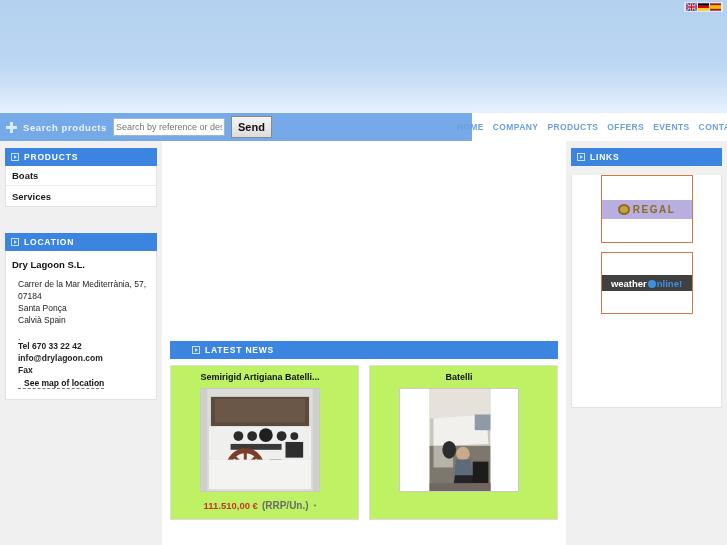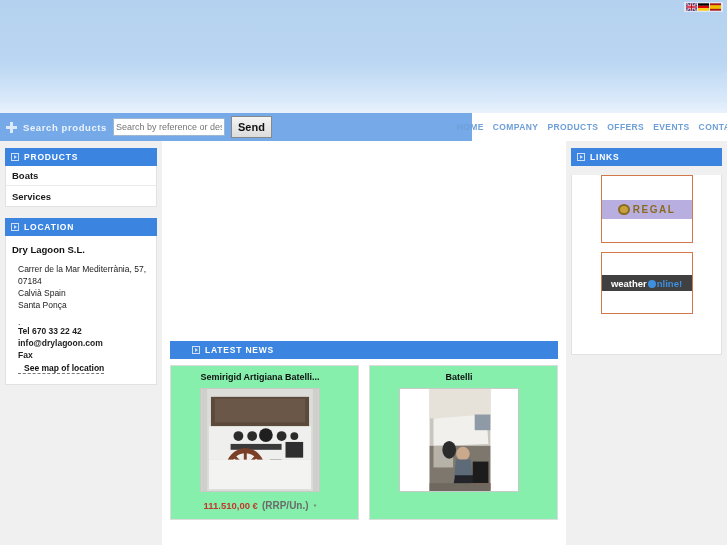--- a/index.html
+++ b/index.html
@@ -127,21 +127,21 @@
   
   .news-head {
     position: absolute; left: 170px; top: 341px; width: 388px; height: 18px;
     background: #3b85e0; display: flex; align-items: center; gap: 5px; padding-left: 22px;
   }
   .news-grid {
     position: absolute; left: 170px; top: 365px; width: 388px;
     display: flex; gap: 10px;
   }
   .news-card {
-    width: 189px; background: #86efac; border: 1px solid #dcdcdc; padding: 6px 14px 8px 5px;
+    width: 189px; background: #bef264; border: 1px solid #dcdcdc; padding: 6px 14px 8px 5px;
     text-align: center;
   }
   .news-title {
     font-size: 9px; font-weight: bold; color: #111; margin-bottom: 6px;
     white-space: nowrap; overflow: hidden; text-overflow: ellipsis;
   }
   .news-thumb { border: 1px solid #c9c9c9; margin: 0 auto; background: #fff; }
   .news-price {
     margin-top: 6px; font-size: 9.5px; font-weight: bold; color: #c0392b;
   }
@@ -228,31 +228,31 @@
       <div class="panel-head">
         <span class="box-icon"></span>
         <span class="panel-title">PRODUCTS</span>
       </div>
       <div class="panel-body">
         <div class="menu-row">Boats</div>
         <div class="menu-row">Services</div>
       </div>
     </div>
 
-    <div class="panel" style="margin-top:11px;border-radius:14px;">
+    <div class="panel" style="margin-top:26px;border-radius:14px;">
       <div class="panel-head">
         <span class="box-icon"></span>
         <span class="panel-title">LOCATION</span>
       </div>
       <div class="panel-body">
         <div class="addr">
           <div class="addr-company">Dry Lagoon S.L.</div>
           <div class="addr-line">Carrer de la Mar Mediterrània, 57, 07184</div>
+          <div class="addr-line">Santa Ponça</div>
           <div class="addr-line">Calvià Spain</div>
-          <div class="addr-line">Santa Ponça</div>
           <div class="addr-gap"></div>
           <div class="addr-dot">.</div>
           <div class="addr-line addr-strong">Tel 670 33 22 42</div>
           <div class="addr-line addr-strong">info@drylagoon.com</div>
           <div class="addr-line addr-strong">Fax</div>
           <span class="addr-map">See map of location</span>
         </div>
       </div>
     </div>
   </div>
@@ -317,21 +317,21 @@
       </div>
     </div>
   </div>
 
   <div class="col-right">
     <div class="panel">
       <div class="panel-head">
         <span class="box-icon"></span>
         <span class="panel-title">LINKS</span>
       </div>
-      <div class="panel-body" style="height:180px;">
+      <div class="panel-body" style="height:233px;">
 
         <div class="link-card">
           <div class="logo-regal">
             <span class="regal-mark"></span>
             <span class="regal-text">REGAL</span>
           </div>
         </div>
 
         <div class="link-card" style="height:62px;">
           <div class="logo-weather">

